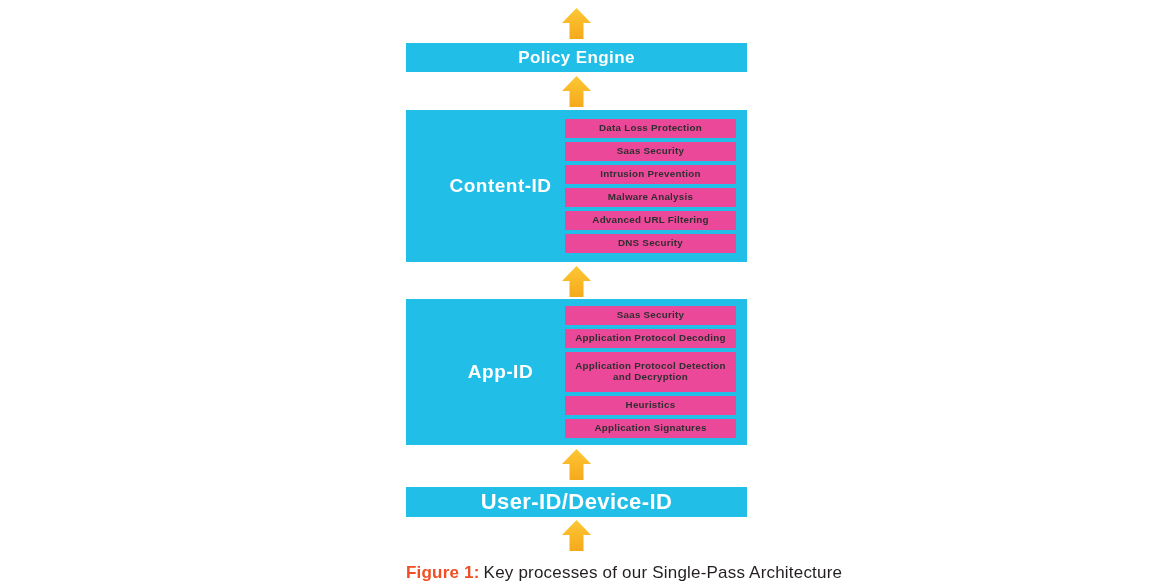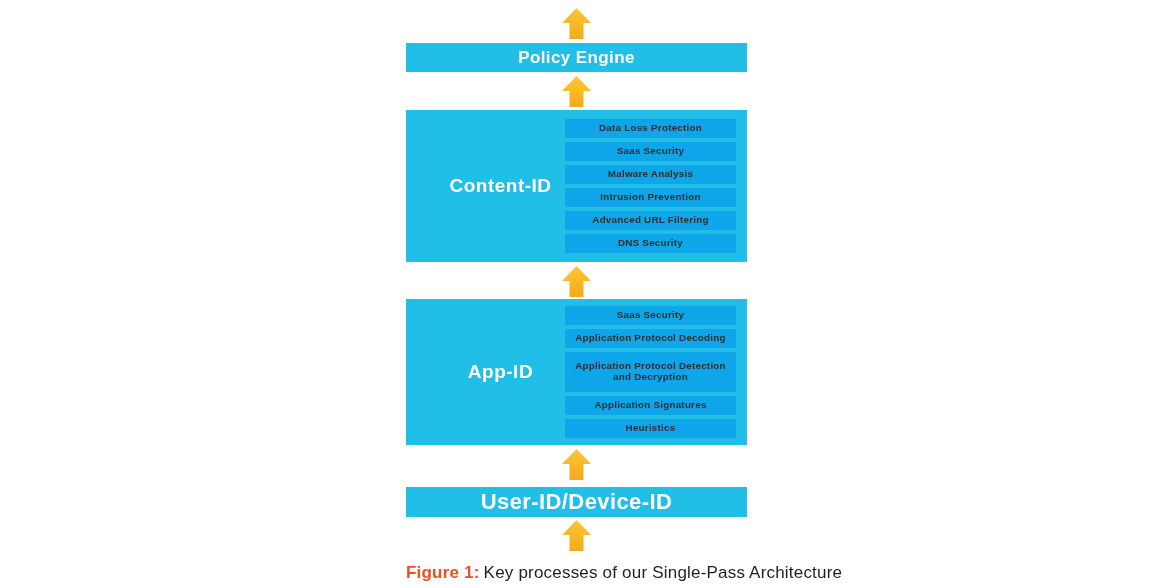--- a/index.html
+++ b/index.html
@@ -79,21 +79,21 @@
     bottom: 0;
     width: 171px;
     display: flex;
     flex-direction: column;
     justify-content: center;
     gap: 4px;
   }
 
   .sub {
     height: 19px;
-    background: #0ea5e9;
+    background: #ec4899;
     display: flex;
     align-items: center;
     justify-content: center;
     text-align: center;
     color: #2F2F31;
     font-weight: bold;
     font-size: 9.8px;
     letter-spacing: 0.25px;
     line-height: 1.12;
     flex: 0 0 auto;
@@ -151,41 +151,41 @@
       <svg width="29" height="31" viewBox="0 0 29 31">
           <path d="M14.5 0 L29 15 L21.5 15 L21.5 31 L7.5 31 L7.5 15 L0 15 Z" fill="url(#arrowGrad)"></path>
         </svg>
     </div>
 
     <div class="layerbox content">
       <div class="layer-label">Content-ID</div>
       <div class="sub-col">
         <div class="sub">Data Loss Protection</div>
         <div class="sub">Saas Security</div>
+        <div class="sub">Intrusion Prevention</div>
         <div class="sub">Malware Analysis</div>
-        <div class="sub">Intrusion Prevention</div>
         <div class="sub">Advanced URL Filtering</div>
         <div class="sub">DNS Security</div>
       </div>
     </div>
 
     <div class="arrow a3">
       <svg width="29" height="31" viewBox="0 0 29 31">
           <path d="M14.5 0 L29 15 L21.5 15 L21.5 31 L7.5 31 L7.5 15 L0 15 Z" fill="url(#arrowGrad)"></path>
         </svg>
     </div>
 
     <div class="layerbox app">
       <div class="layer-label">App-ID</div>
       <div class="sub-col">
         <div class="sub">Saas Security</div>
         <div class="sub">Application Protocol Decoding</div>
         <div class="sub tall">Application Protocol Detection and Decryption</div>
+        <div class="sub">Heuristics</div>
         <div class="sub">Application Signatures</div>
-        <div class="sub">Heuristics</div>
       </div>
     </div>
 
     <div class="arrow a4">
       <svg width="29" height="31" viewBox="0 0 29 31">
           <path d="M14.5 0 L29 15 L21.5 15 L21.5 31 L7.5 31 L7.5 15 L0 15 Z" fill="url(#arrowGrad)"></path>
         </svg>
     </div>
 
     <div class="bar user">

